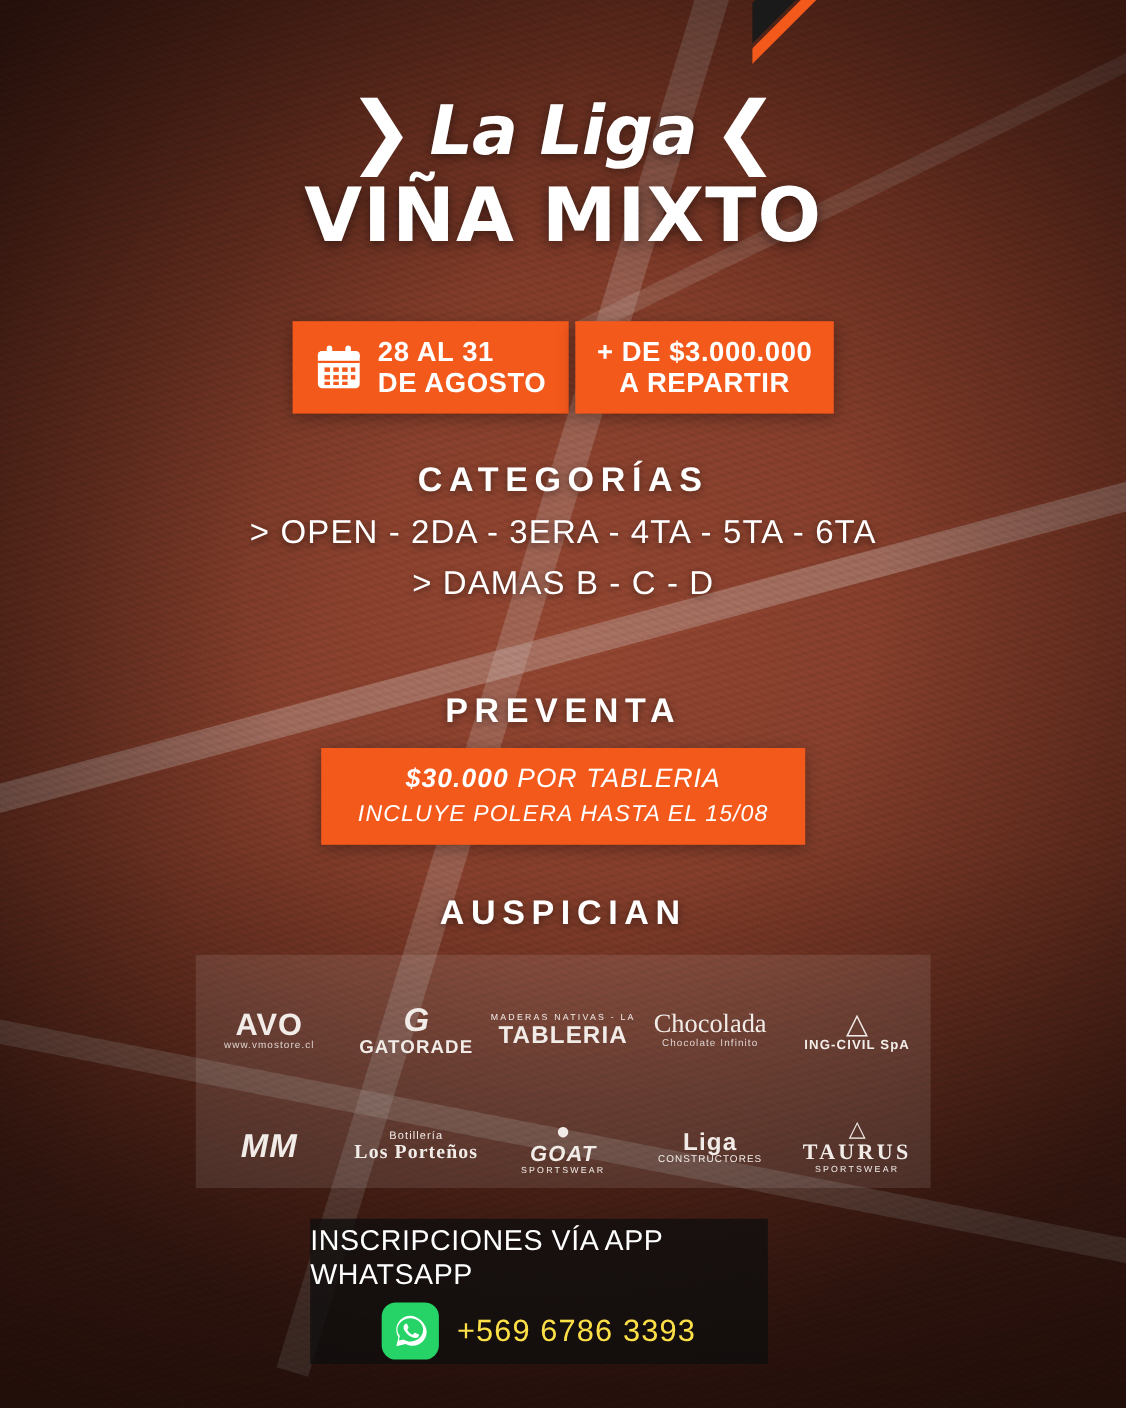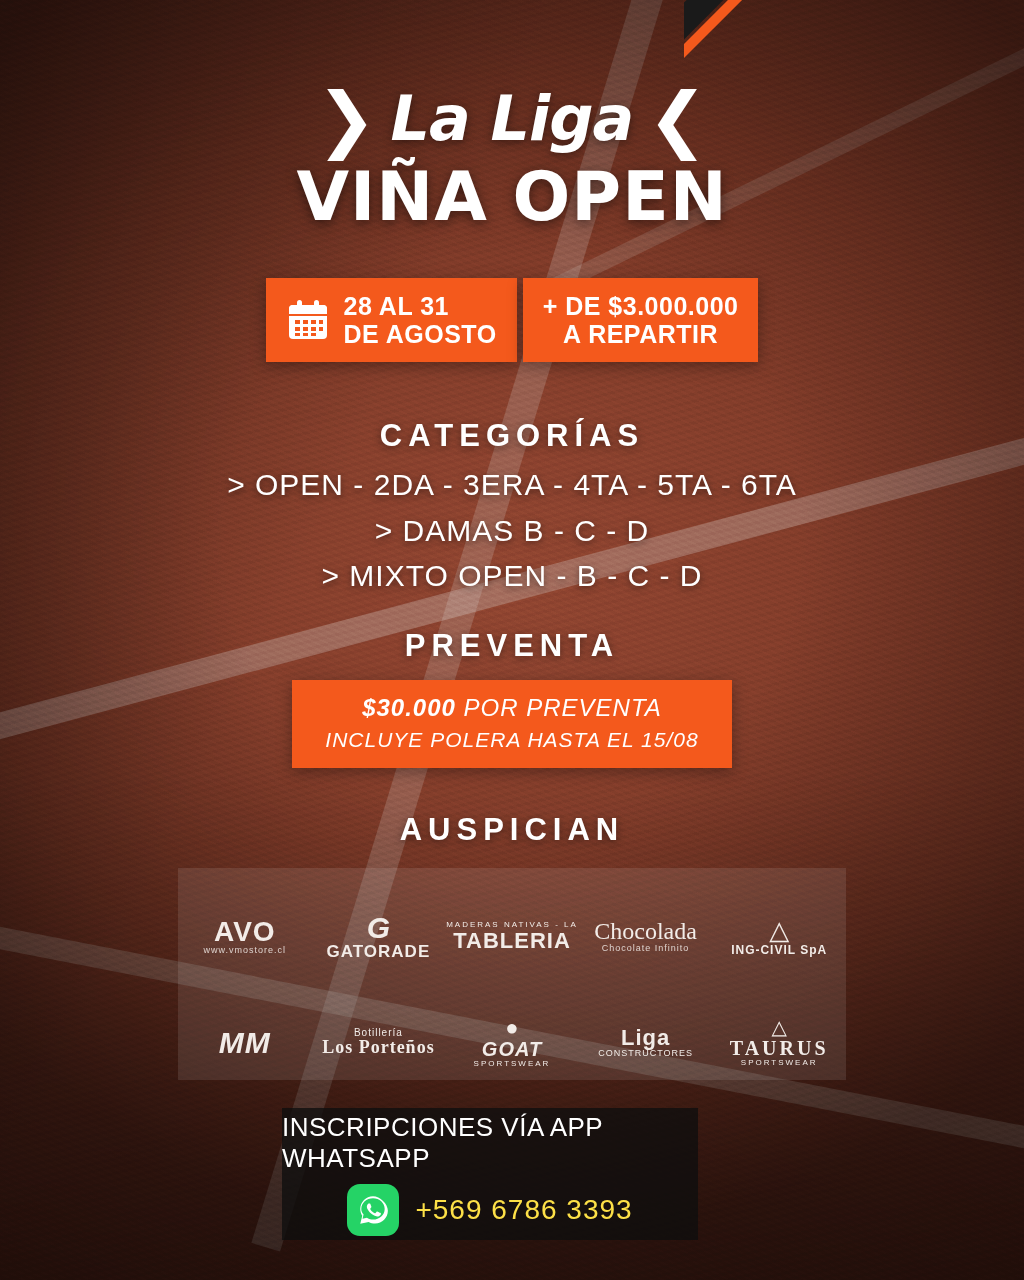--- a/index.html
+++ b/index.html
@@ -52,21 +52,21 @@
     text-shadow:0 2px 10px rgba(0,0,0,.45);
   }
   .vina{
     margin-top:2px;
     font-family:"DejaVu Sans",sans-serif;
     font-weight:700;font-size:68px;color:#fff;letter-spacing:1px;
     text-shadow:0 3px 12px rgba(0,0,0,.5);
   }
 
   
-  .badges{position:absolute;top:278px;left:0;right:0;display:flex;justify-content:center;gap:6px;}
+  .badges{position:absolute;top:292px;left:0;right:0;display:flex;justify-content:center;gap:6px;}
   .badge{
     background:#F4591C;color:#fff;padding:14px 20px;display:flex;align-items:center;gap:14px;
     box-shadow:0 4px 14px rgba(0,0,0,.35);
   }
   .badge .txt{font-weight:700;font-size:25px;line-height:1.12;letter-spacing:.5px;text-align:left;}
   .cal-icon{width:44px;height:44px;flex:0 0 44px;position:relative;}
   .cal-icon svg{display:block;}
 
   .section-title{
     text-align:center;color:#fff;font-weight:700;letter-spacing:6px;font-size:31px;
@@ -135,21 +135,21 @@
 </div>
 
 <div class="wrap">
 
   <div class="logo">
     <div class="logo-row1">
       <span class="chev">❯</span>
       <span class="laliga">La Liga</span>
       <span class="chev">❮</span>
     </div>
-    <div class="vina">VIÑA OPEN</div>
+    <div class="vina">VIÑA MIXTO</div>
   </div>
 
   <div class="badges">
     <div class="badge">
       <span class="cal-icon">
         <svg width="44" height="44" viewBox="0 0 44 44" aria-hidden="true">
           <rect x="3" y="7" width="38" height="34" rx="4" fill="#fff"></rect>
           <rect x="3" y="7" width="38" height="9" rx="4" fill="#fff"></rect>
           <rect x="3" y="16" width="38" height="2" fill="#F4591C"></rect>
           <rect x="11" y="2" width="5" height="10" rx="2.5" fill="#fff"></rect>
@@ -179,27 +179,26 @@
         <span>+ DE $3.000.000</span><br>
         <span>A REPARTIR</span>
       </span>
     </div>
   </div>
 
   <div id="cat-title" class="section-title">CATEGORÍAS</div>
   <div class="cat-list">
     <div class="cat-line">&gt; OPEN - 2DA - 3ERA - 4TA - 5TA - 6TA</div>
     <div class="cat-line">&gt; DAMAS B - C - D</div>
-    <div class="cat-line">&gt; MIXTO OPEN - B - C - D</div>
   </div>
 
   <div id="pre-title" class="section-title">PREVENTA</div>
   <div class="pre-box">
     <div class="pre-l1">
-      <b>$30.000</b><span> POR PREVENTA</span>
+      <b>$30.000</b><span> POR TABLERIA</span>
     </div>
     <div class="pre-l2">INCLUYE POLERA HASTA EL 15/08</div>
   </div>
 
   <div id="spon-title" class="section-title">AUSPICIAN</div>
   <div class="sponsors">
     <div class="sp">
       <div class="nm" style="font-size:28px;">AVO</div>
       <div style="font-size:9px;letter-spacing:1px;opacity:.85;">www.vmostore.cl</div>
     </div>

